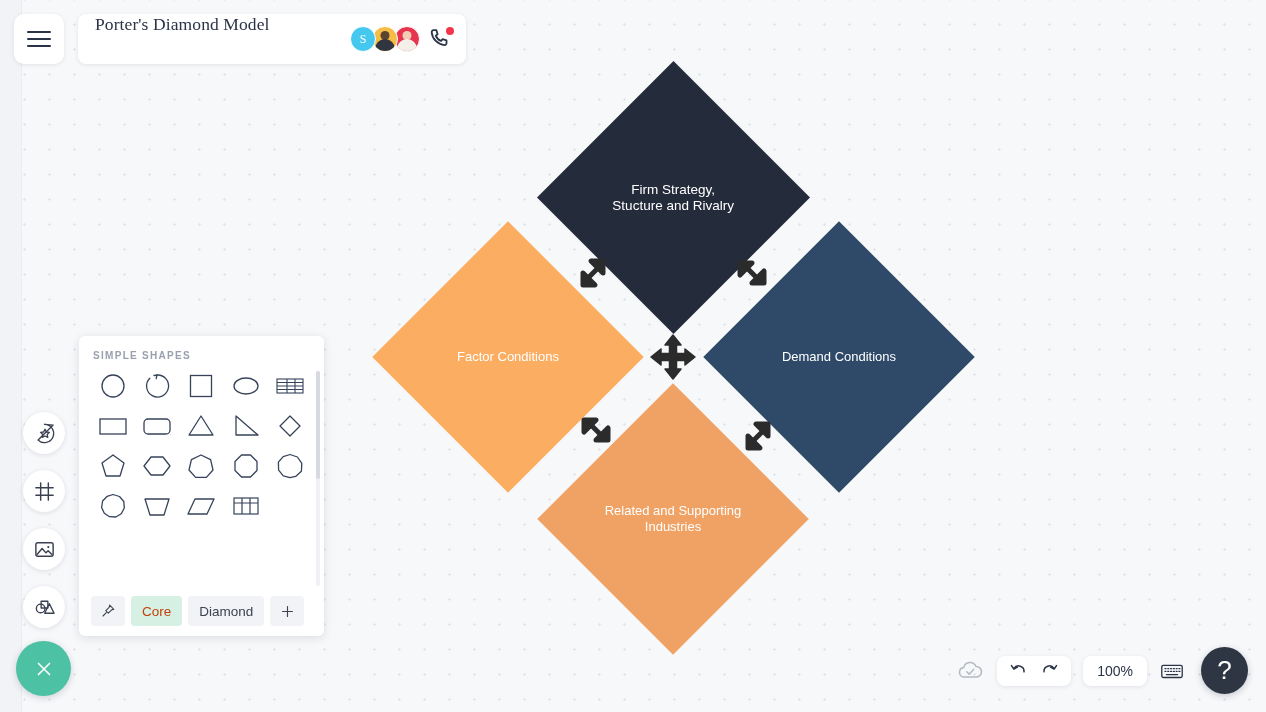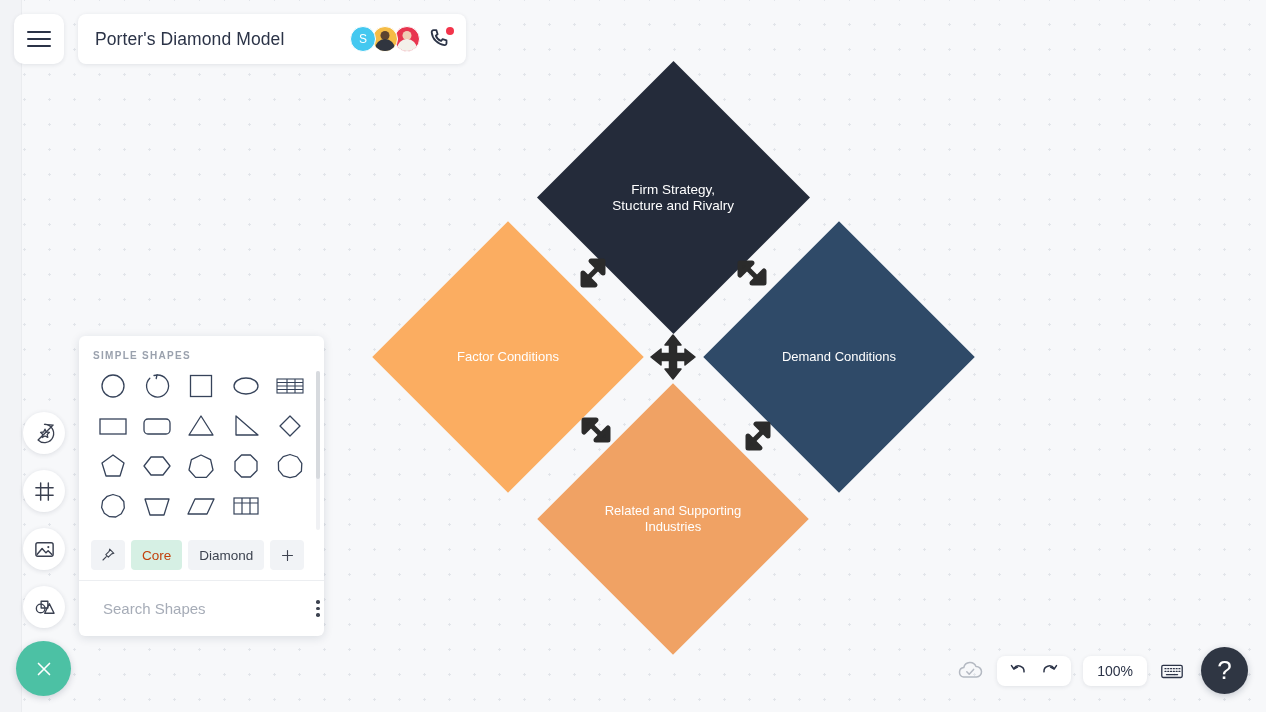--- a/index.html
+++ b/index.html
@@ -39,21 +39,21 @@
   }
   .ham-lines i:nth-child(1) { top: 0; }
   .ham-lines i:nth-child(2) { top: 7px; }
   .ham-lines i:nth-child(3) { top: 14px; }
 
   #title-bar {
     position: absolute; left: 78px; top: 14px;
     height: 50px; width: 388px;
     background: #ffffff; border-radius: 8px;
     box-shadow: 0 1px 4px rgba(25,35,60,.10);
-    display: flex; align-items: center;
+    display: flex;  font-family: Liberation Serif, serif;
   }
   #doc-title {
     margin-left: 17px;
     font-size: 17.5px; color: #2b3347; letter-spacing: .1px;
     white-space: nowrap; cursor: text;
   }
   #collaborators {
     position: absolute; left: 272px; top: 12px;
     display: flex; align-items: center;
   }
@@ -493,32 +493,20 @@
     <div class="tab-chip">
       <span>Diamond</span>
     </div>
     <div class="tab-chip icononly">
       <svg width="17" height="17" viewBox="0 0 24 24" fill="none" stroke="#3d4350" stroke-width="1.6" stroke-linecap="round">
         <path d="M12 5 L12 19 M5 12 L19 12"></path>
       </svg>
     </div>
   </div>
 
-  <div id="search-row">
-    <svg width="18" height="18" viewBox="0 0 24 24" fill="none" stroke="#9aa1ad" stroke-width="1.8" stroke-linecap="round">
-      <circle cx="10.5" cy="10.5" r="7"></circle>
-        <path d="M15.7 15.7 L21 21"></path>
-    </svg>
-    <input id="search-input" type="text" placeholder="Search Shapes" style="">
-    <div id="panel-menu-dots">
-      <span></span>
-        <span></span>
-        <span></span>
-    </div>
-  </div>
 </div>
 
 <div id="bottom-right">
   <div id="cloud-status">
     <svg width="30" height="30" viewBox="0 0 30 30" fill="none" stroke="#b4b9c2" stroke-width="1.5" stroke-linecap="round" stroke-linejoin="round">
       <path d="M8.5 21 A4.8 4.8 0 0 1 8.8 11.5 A6.4 6.4 0 0 1 21 10.6 A4.9 4.9 0 0 1 21.6 21 Z"></path>
       <path d="M11.8 15.8 L14.2 18.2 L18.6 13.4"></path>
     </svg>
   </div>
 

